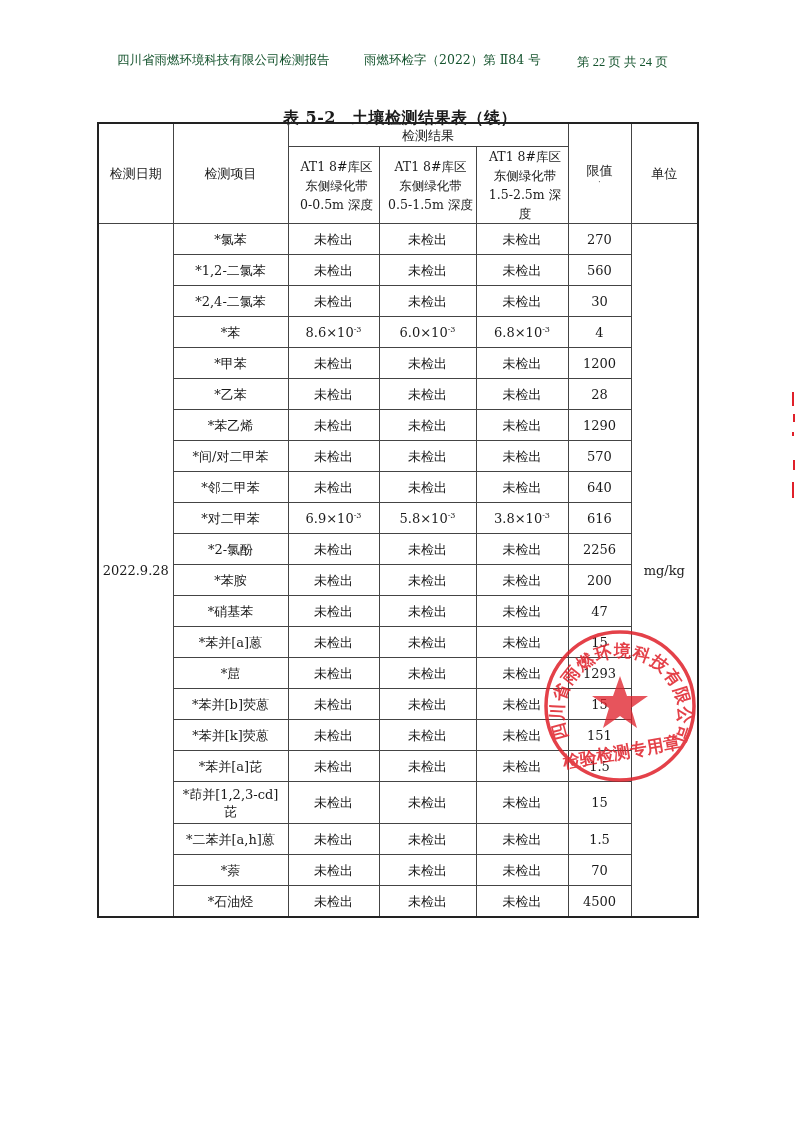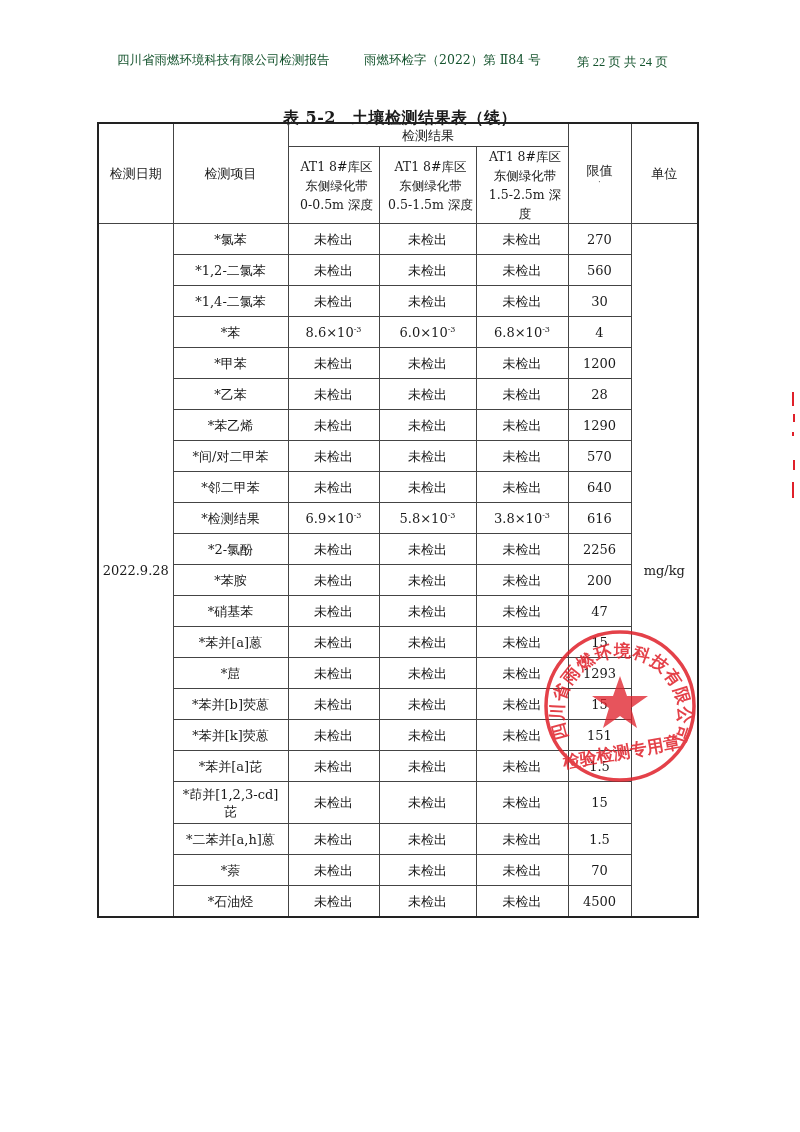--- a/index.html
+++ b/index.html
@@ -109,21 +109,21 @@
         <td>
           <div>*1,2-二氯苯</div>
         </td>
         <td><span>未检出</span></td>
         <td><span>未检出</span></td>
         <td><span>未检出</span></td>
         <td>560</td>
       </tr>
       <tr class="drow">
         <td>
-          <div>*1,4-二氯苯</div>
+          <div>*2,4-二氯苯</div>
         </td>
         <td><span>未检出</span></td>
         <td><span>未检出</span></td>
         <td><span>未检出</span></td>
         <td>30</td>
       </tr>
       <tr class="drow">
         <td>
           <div>*苯</div>
         </td>
@@ -172,21 +172,21 @@
         <td>
           <div>*邻二甲苯</div>
         </td>
         <td><span>未检出</span></td>
         <td><span>未检出</span></td>
         <td><span>未检出</span></td>
         <td>640</td>
       </tr>
       <tr class="drow">
         <td>
-          <div>*检测结果</div>
+          <div>*对二甲苯</div>
         </td>
         <td><span>6.9×10</span><span class="sup">-3</span></td>
         <td><span>5.8×10</span><span class="sup">-3</span></td>
         <td><span>3.8×10</span><span class="sup">-3</span></td>
         <td>616</td>
       </tr>
       <tr class="drow">
         <td>
           <div>*2-氯酚</div>
         </td>

